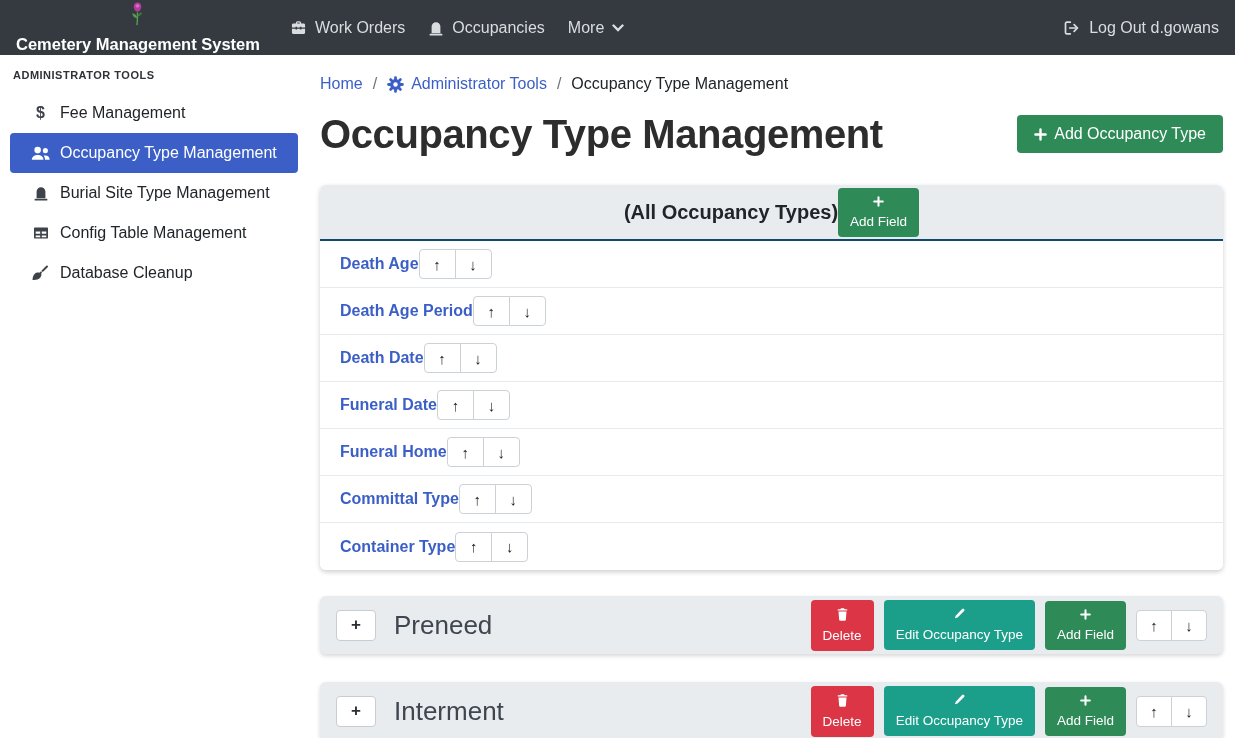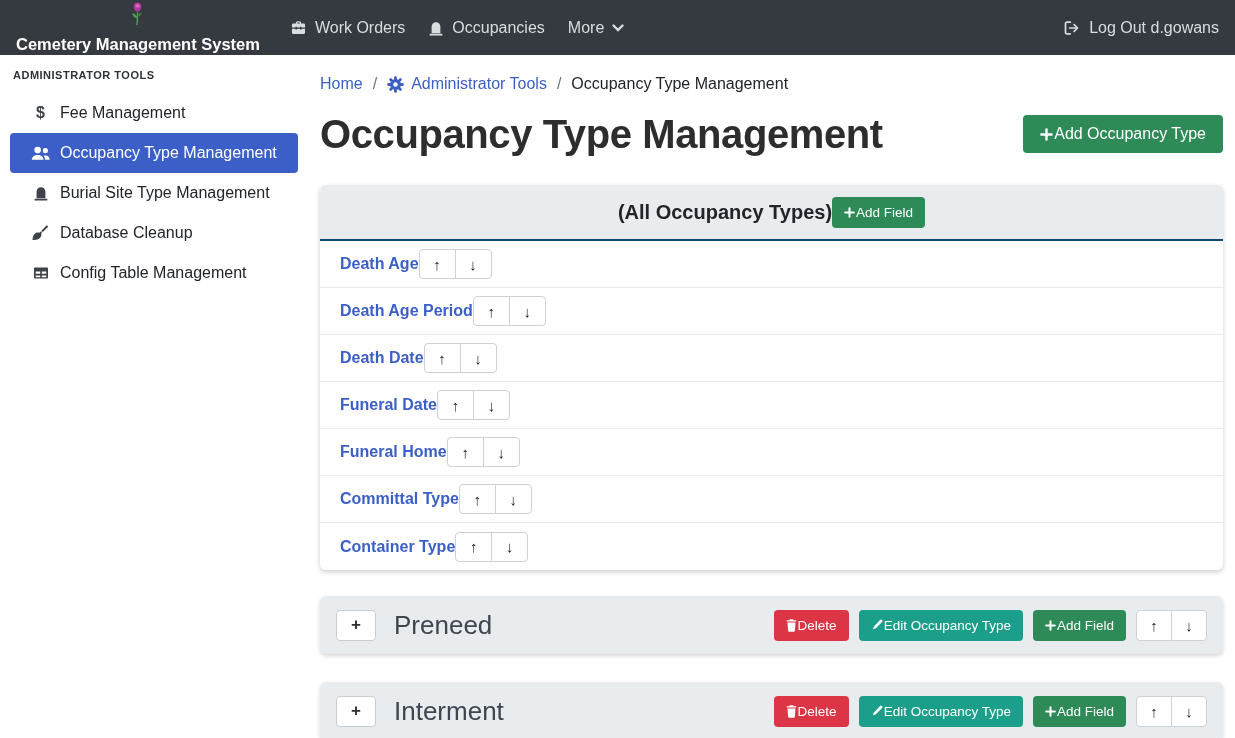--- a/index.html
+++ b/index.html
@@ -122,29 +122,29 @@
     line-height: 1.25;
     font-weight: 600;
     color: #2d2d2d;
     letter-spacing: -0.4px;
   }
 
   
   .btn {
     display: inline-flex;
     align-items: center;
-    gap: 1px;
+    gap: 7px;
     border: none;
     border-radius: 4px;
     cursor: pointer;
     font-family: inherit;
     white-space: nowrap;
   }
   .btn-lg { font-size: 16px; padding: 10px 17px; }
-  .btn-sm { font-size: 13.5px; padding: 8px 12px; }
+  .btn-sm { font-size: 13.5px; padding: 8px 12px; flex-direction: column; }
   .btn-green { background: var(--success, #2e8b57); color: #fff; }
   .btn-red { background: var(--danger, #dc3545); color: #fff; }
   .btn-teal { background: var(--teal, #1b9e8a); color: #fff; }
   .btn-outline { background: #fff; border: 1px solid #c8cdd2; color: #2b2f33; }
 
   .arrow-group { display: inline-flex; }
   .arrow-btn {
     width: 37px;
     height: 30px;
     background: #fff;
@@ -307,34 +307,34 @@
         <span class="icon">
           <svg viewBox="0 0 16 16" width="16" height="16" fill="currentColor">
             <path d="M3.6 13.2V6.6a4.4 4.4 0 0 1 8.8 0v6.6z"></path>
             <rect x="1.6" y="13.8" width="12.8" height="1.7" rx=".5"></rect>
           </svg>
         </span>
         <span>Burial Site Type Management</span>
       </li>
       <li class="side-item">
         <span class="icon">
+          <svg viewBox="0 0 16 16" width="16" height="16" fill="currentColor">
+            <path fill-rule="evenodd" d="M2 2.5h12c.6 0 1 .4 1 1v9c0 .6-.4 1-1 1H2c-.6 0-1-.4-1-1v-9c0-.6.4-1 1-1z M2.7 6.4h4.5v2.4H2.7z M8.8 6.4h4.5v2.4H8.8z M2.7 10.4h4.5v1.9H2.7z M8.8 10.4h4.5v1.9H8.8z"></path>
+          </svg>
+        </span>
+        <span>Config Table Management</span>
+      </li>
+      <li class="side-item">
+        <span class="icon">
           <svg viewBox="0 0 16 16" width="17" height="16" fill="currentColor">
             <path d="M15.2.8a1 1 0 0 0-1.4 0L8.9 5.7l1.4 1.4 4.9-4.9a1 1 0 0 0 0-1.4z"></path>
             <path d="M8.2 6.4 6.9 7.7c-1.9-.4-3.6.1-4.8 1.3C.9 10.2.3 12 .1 13.9l-.1 1.1 1.5-.1c2.5-.2 4.6-.6 6-2 1.2-1.2 1.7-2.9 1.3-4.8l1.3-1.3z"></path>
           </svg>
         </span>
         <span>Database Cleanup</span>
-      </li>
-      <li class="side-item">
-        <span class="icon">
-          <svg viewBox="0 0 16 16" width="16" height="16" fill="currentColor">
-            <path fill-rule="evenodd" d="M2 2.5h12c.6 0 1 .4 1 1v9c0 .6-.4 1-1 1H2c-.6 0-1-.4-1-1v-9c0-.6.4-1 1-1z M2.7 6.4h4.5v2.4H2.7z M8.8 6.4h4.5v2.4H8.8z M2.7 10.4h4.5v1.9H2.7z M8.8 10.4h4.5v1.9H8.8z"></path>
-          </svg>
-        </span>
-        <span>Config Table Management</span>
       </li>
     </ul>
   </aside>
 
   <main class="main">
 
     <nav class="breadcrumb">
       <a class="crumb-link">
         <span>Home</span>
       </a>

